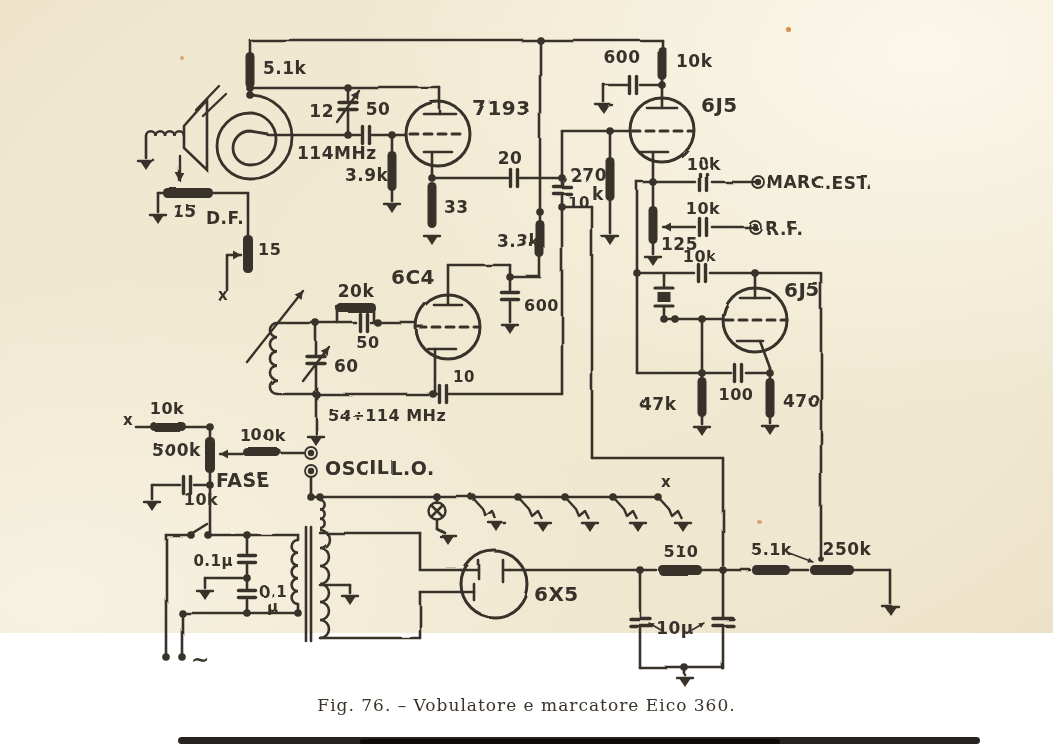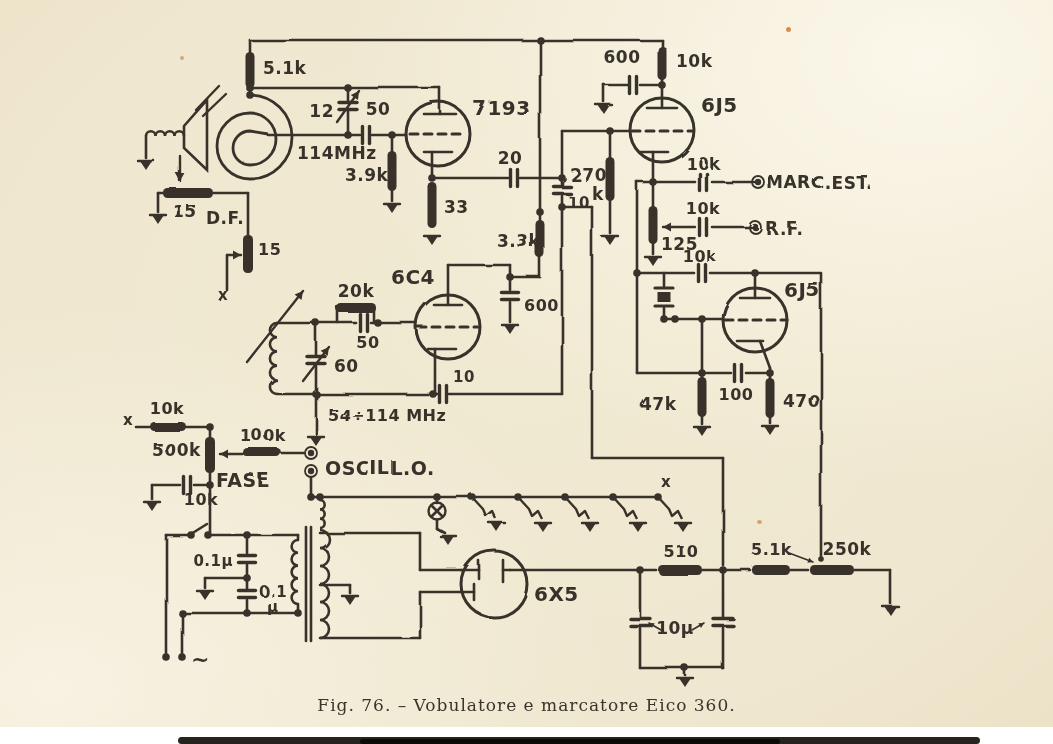--- a/index.html
+++ b/index.html
@@ -1,21 +1,21 @@
 <!DOCTYPE html>
 <html><head>
 <meta charset="utf-8">
 <style>
   html,body{margin:0;padding:0;}
   body{
     width:1053px;height:744px;overflow:hidden;
     font-family:"DejaVu Sans",sans-serif;
   }
   #page{
-    position:relative;width:1053px;height:727px;
+    position:relative;width:1053px;height:633px;
     background:
       radial-gradient(ellipse at 88% 8%, #fbf7ea 0%, rgba(251,247,234,0) 45%),
       radial-gradient(ellipse at 5% 95%, #f7f2e2 0%, rgba(247,242,226,0) 40%),
       radial-gradient(ellipse at 50% 45%, #f1ead3 0%, #efe7cf 70%, #ece2c8 100%);
   }
   svg{position:absolute;left:0;top:0;}
   .caption{
     position:absolute;left:0;top:695px;width:1053px;
     text-align:center;
     font-family:"DejaVu Serif","Liberation Serif",serif;

